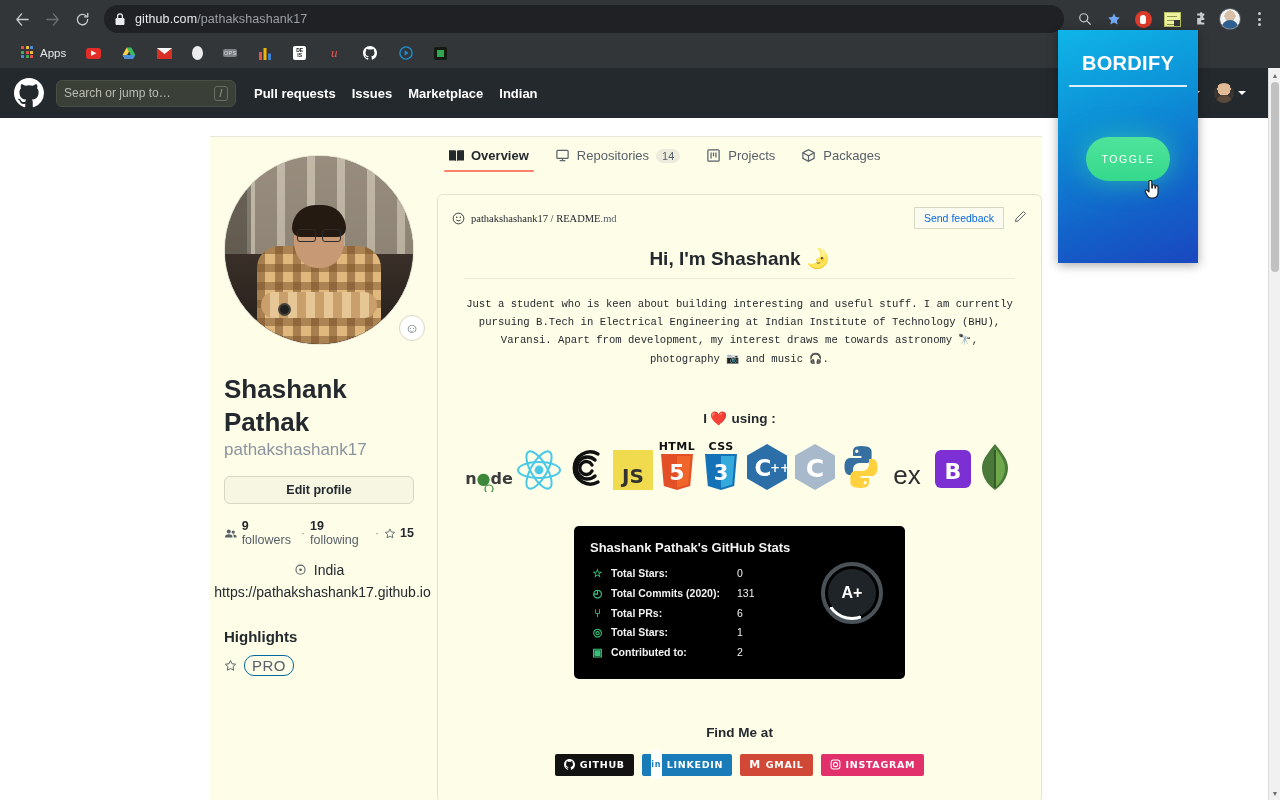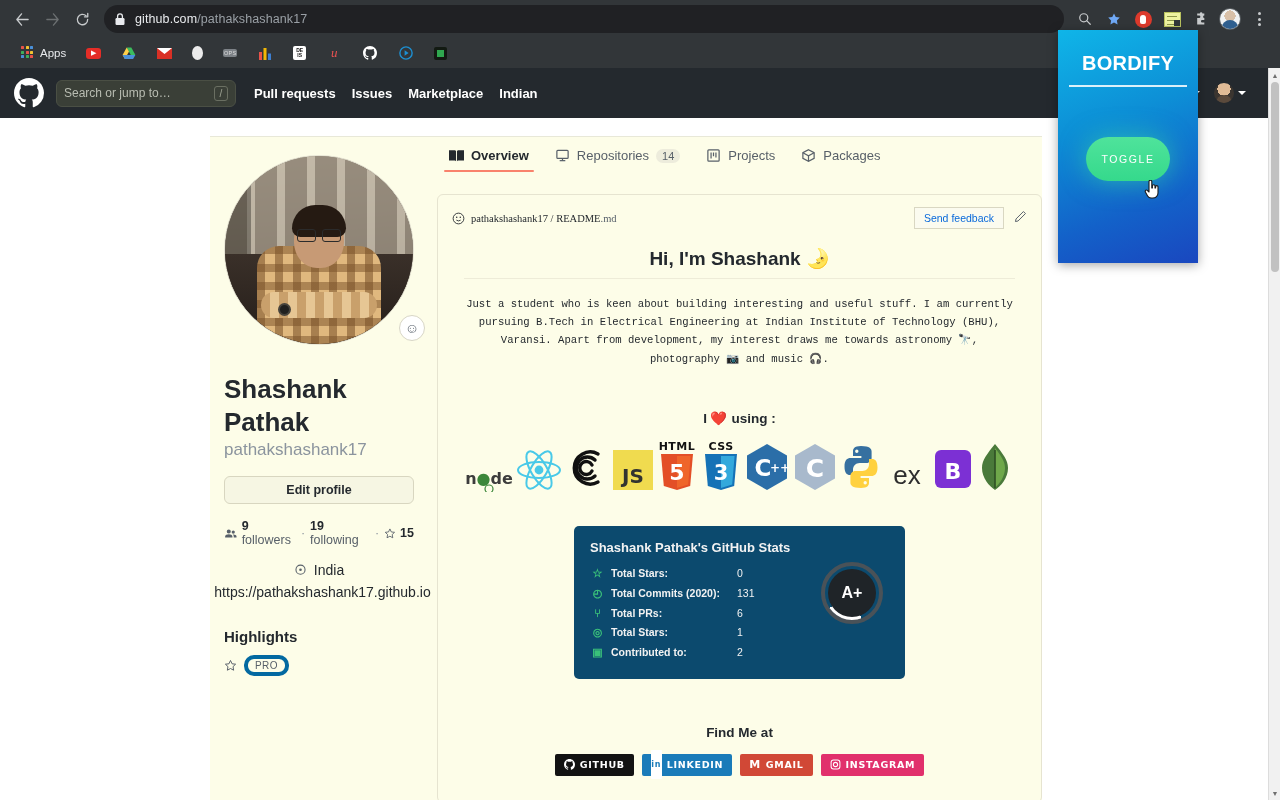--- a/index.html
+++ b/index.html
@@ -179,22 +179,22 @@
   }
   .p-stats { margin-top: 15px; display: flex; align-items: center; gap: 4px;
     font-size: 12.5px; color: #586069; flex-wrap: nowrap; }
   .p-stats b { color: #24292e; font-weight: 600; }
   .p-stats .sep { color: #8b949e; margin: 0 1px; }
   .p-meta { margin-top: 15px; display:flex; flex-direction:column; gap: 6px; }
   .p-meta-row { display: flex; align-items: center; gap: 7px; font-size: 14px; color: #24292e; justify-content: center; }
   .p-meta-row a { color: #24292e; text-decoration: none; cursor: pointer; }
   .hl-title { margin-top: 28px; font-size: 15px; font-weight: 600; color: #24292e; }
   .hl-row { margin-top: 10px; display:flex; align-items:center; gap:7px; }
-  .pro-badge { border: 4px solid #0369a1; border-radius: 10px; padding: 1px 7px;
-    font-size: 10px; color: #586069; letter-spacing:.4px; }
+  .pro-badge { border: 1px solid #0369a1; border-radius: 10px; padding: 1px 7px;
+    font-size: 15px; color: #586069; letter-spacing:.4px; }
 
   
   .tabs { position: absolute; top: 136px; left: 436px; display: flex; align-items: flex-end;
           height: 36px; gap: 0px; }
   .tab { display: flex; align-items: center; gap: 7px; padding: 0 13px 9px 13px;
          font-size: 13px; color: #586069; cursor: pointer; position: relative; }
   .tab.active { color: #24292e; font-weight: 600; }
   .tab.active::after { content:""; position:absolute; left: 8px; right: 8px; bottom: 0;
     height: 2px; background: #f9826c; border-radius: 2px; }
   .tab .count { background: #edecdc; border-radius: 9px; padding: 1px 6px; font-size: 11px;
@@ -215,21 +215,21 @@
   .readme-body { padding: 4px 26px 26px 26px; }
   .rm-h1 { text-align:center; font-size: 19px; font-weight:600; color:#24292e;
     padding-bottom: 8px; margin-top: 6px; }
   .rm-p { text-align:center; font-family:"Liberation Mono", monospace; font-size: 10.6px;
     line-height: 1.72; color: #24292e; margin-top: 16px; }
   .rm-h2 { text-align:center; font-size: 13.5px; font-weight:600; color:#24292e; margin-top: 42px; }
   .tech-row { display:flex; align-items:flex-end; justify-content:center; gap:0px; margin-top: 10px; }
   .tech { height: 56px; display:flex; align-items:flex-end; justify-content:center; }
 
   .stats-card {
-    width: 331px; height: 153px; margin: 34px auto 0 auto; background: #0c4a6e;
+    width: 331px; height: 153px; margin: 34px auto 0 auto; background: #000000;
     border-radius: 5px; padding: 14px 16px; position: relative; color: #fff;
   }
   .stats-title { font-size: 13px; font-weight: 700; color: #f2f2f2; }
   .stats-list { margin-top: 12px; display:flex; flex-direction:column; gap: 7px; }
   .stat-row { display:flex; align-items:center; font-size: 10.5px; font-weight: 700; }
   .stat-ic { width: 15px; color: #3ac07a; font-size: 11px; display:flex; justify-content:center; }
   .stat-lbl { margin-left: 6px; color: #f2f2f2; width: 126px; }
   .stat-val { color: #f2f2f2; font-weight: 400; }
   .rank-ring {
     position:absolute; right: 22px; top: 36px; width: 62px; height: 62px; border-radius: 50%;

